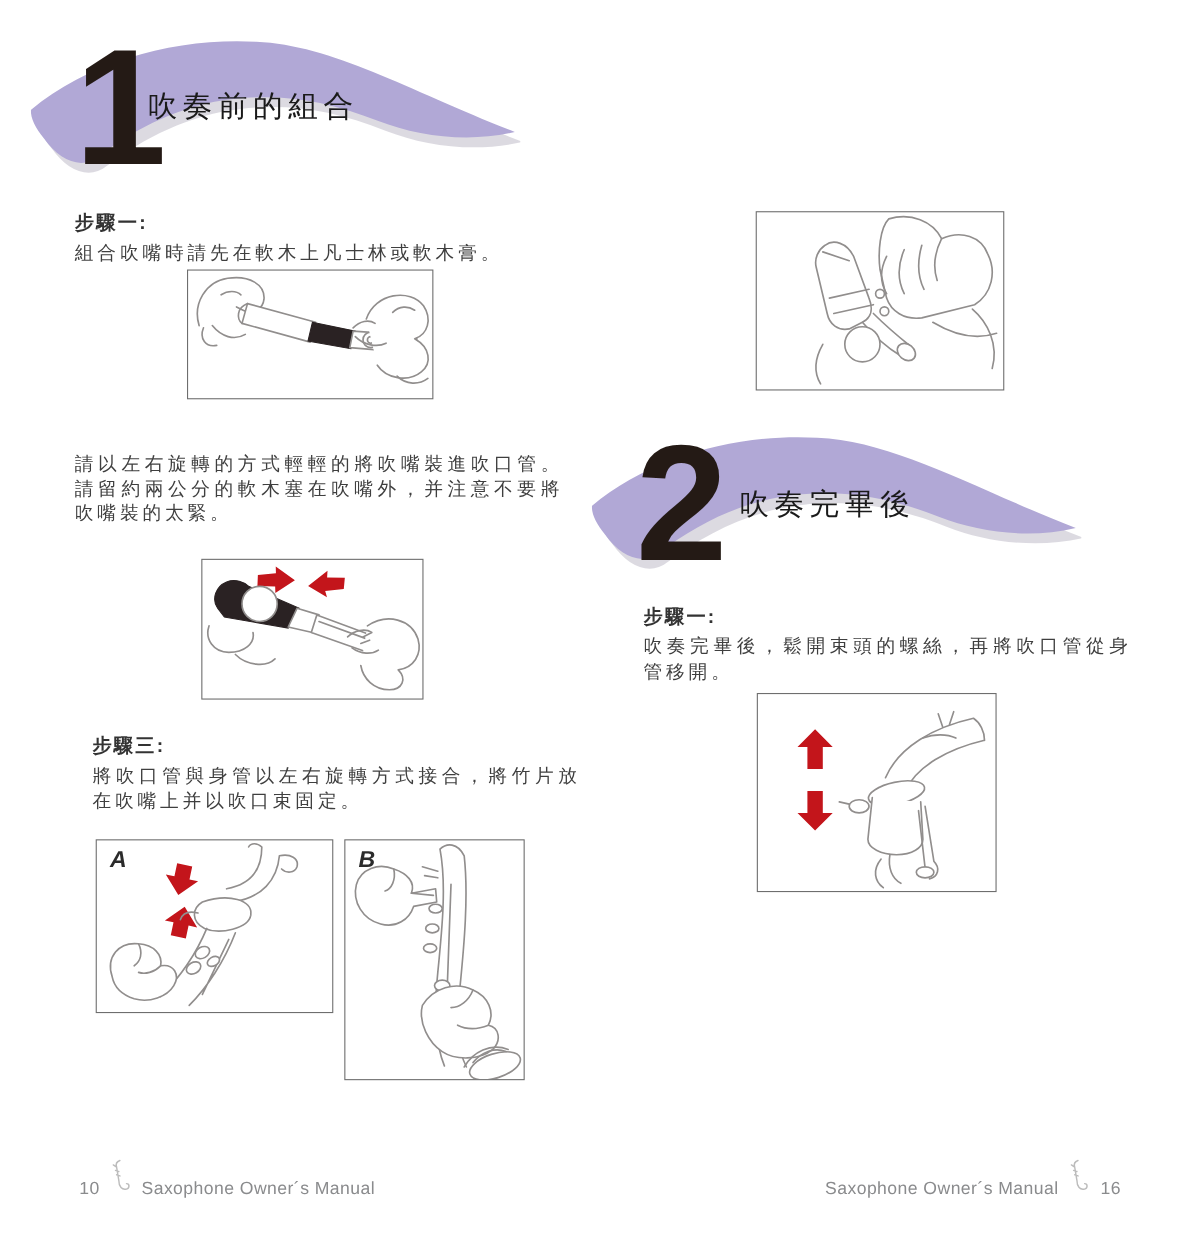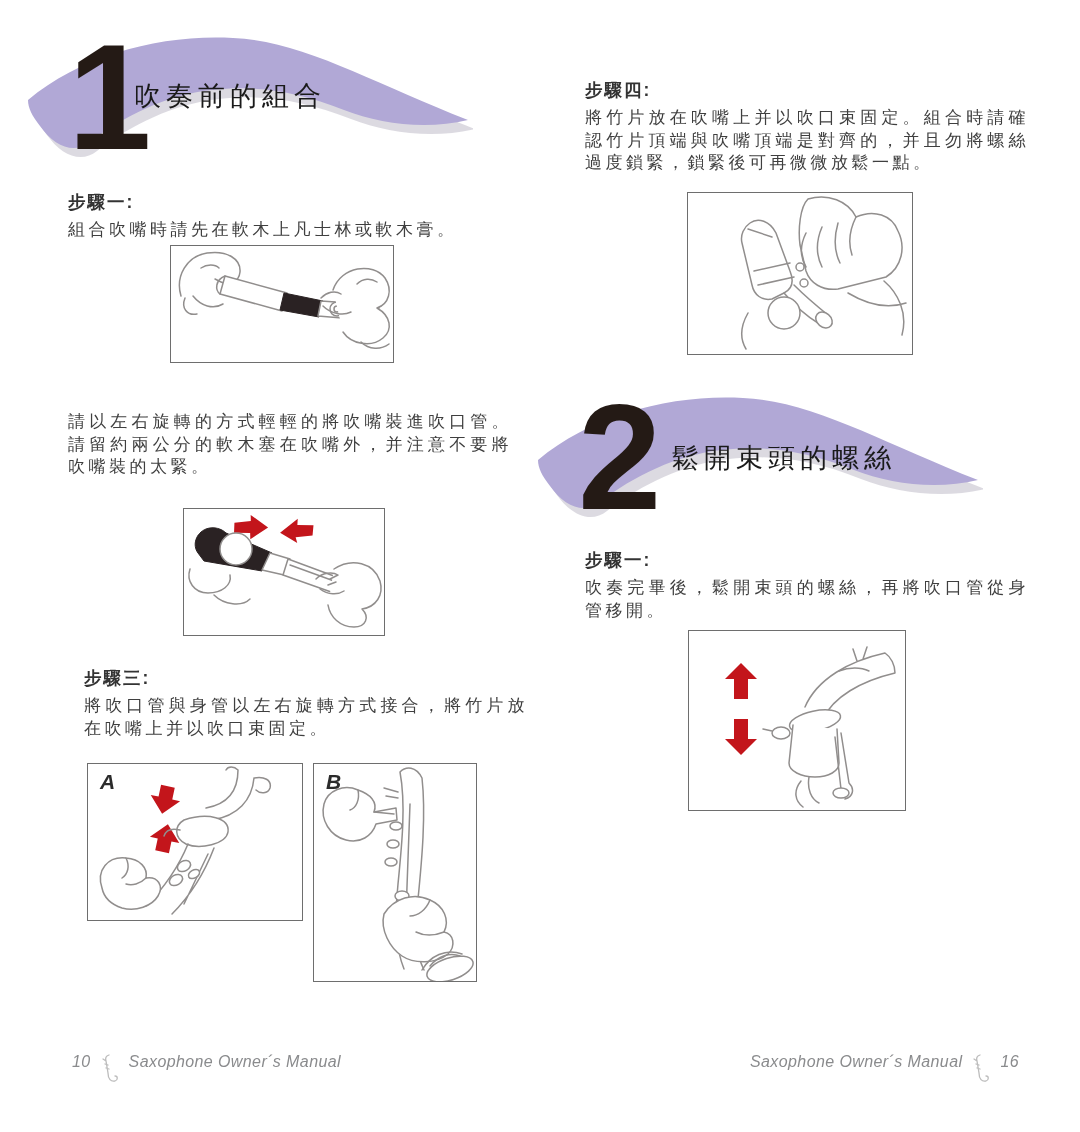--- a/index.html
+++ b/index.html
@@ -24,22 +24,22 @@
   .figbox svg{display:block;}
   .panel-label{position:absolute;left:12px;top:6px;font-size:21px;font-weight:bold;
                font-style:italic;color:#2b2b2b;}
 
   .lineart{stroke:#918e8d;stroke-width:1.5;fill:none;stroke-linecap:round;stroke-linejoin:round;}
   .lineart-f{stroke:#918e8d;stroke-width:1.5;fill:#ffffff;stroke-linecap:round;stroke-linejoin:round;}
   .darkfill{fill:#2a2223;stroke:#2a2223;}
   .redarrow{fill:#c3151b;stroke:none;}
 
   
-  .footer{position:absolute;display:flex;align-items:flex-start;gap:9px;color:#8a8b8d;
-          font-size:16px;letter-spacing:0.4px;font-style:italic;}
+  .footer{position:absolute;display:flex;align-items:flex-end;gap:9px;color:#8a8b8d;
+          font-size:16px;letter-spacing:0.4px;}
   .footer .pnum{font-size:16px;}
 </style>
 </head>
 <body>
 
 <div class="page">
 
   <div class="sec-header" style="left:28px;top:28px;">
     <svg class="swoosh" width="445" height="155" viewBox="0 0 445 155">
       <path d="M0,72 C55,26 135,6 205,10 C275,13 345,55 440,92 C398,102 352,96 316,82 C268,63 228,57 184,62 C138,67 96,88 62,114 C46,127 26,118 12,98 C4,88 0,80 0,72 Z" transform="translate(7,9)" fill="#d6d4dc" opacity="0.85"></path>
@@ -125,24 +125,20 @@
       <ellipse class="lineart-f" cx="86" cy="150" rx="7" ry="5"></ellipse>
       <path class="lineart-f" d="M10,40 C14,26 30,20 44,26 C56,30 64,38 60,48 L82,44 L83,56 L62,60 C58,72 46,80 32,76 C16,72 6,56 10,40 Z"></path>
       <path class="lineart" d="M60,48 L80,50 M44,26 C46,36 42,44 36,46"></path>
       <path class="lineart-f" d="M70,150 C80,134 100,128 116,136 C130,142 136,156 130,168 C140,170 142,182 134,190 C122,200 100,200 88,192 C76,184 66,166 70,150 Z"></path>
       <path class="lineart" d="M116,136 C112,146 104,152 96,152 M130,168 C120,172 110,172 102,168"></path>
       <path class="lineart" d="M108,206 C116,192 132,184 148,190 M116,202 C124,192 136,188 146,192"></path>
       <ellipse class="lineart" cx="136" cy="205" rx="24" ry="11" transform="rotate(-18 136 205)"></ellipse>
     </svg>
   </div>
 
-  <div class="step" style="left:585px;top:78px;">
-    <h4>步驟四:</h4>
-    <p>將竹片放在吹嘴上并以吹口束固定。組合時請確認竹片頂端與吹嘴頂端是對齊的，并且勿將螺絲過度鎖緊，鎖緊後可再微微放鬆一點。</p>
-  </div>
 
   <div class="figbox" style="left:687px;top:192px;width:226px;height:163px;">
     <svg width="224" height="161" viewBox="0 0 224 161">
       <path class="lineart-f" d="M62,30 C56,34 52,42 54,50 L64,92 C66,102 74,108 84,106 L96,100 C104,96 106,88 102,78 L88,40 C82,28 70,24 62,30 Z"></path>
       <path class="lineart" d="M60,36 L84,44 M66,78 L102,70 M70,92 L106,84"></path>
       <circle class="lineart-f" cx="112" cy="74" r="4"></circle>
       <circle class="lineart-f" cx="116" cy="90" r="4"></circle>
       <path class="lineart" d="M96,100 C108,114 120,124 130,130 M106,92 C118,104 130,114 140,122"></path>
       <ellipse class="lineart-f" cx="136" cy="127" rx="9" ry="7" transform="rotate(40 136 127)"></ellipse>
       <path class="lineart-f" d="M120,6 C140,0 160,8 168,24 C186,16 204,22 210,38 C218,54 214,74 198,84 L150,96 C134,98 122,90 118,78 L112,52 C110,36 112,14 120,6 Z"></path>
@@ -151,21 +147,21 @@
       <path class="lineart" d="M160,100 C180,112 200,116 218,110 M196,88 C210,100 220,120 214,142 M60,120 C52,134 52,146 58,156"></path>
     </svg>
   </div>
 
   <div class="sec-header" style="left:538px;top:388px;">
     <svg class="swoosh" width="445" height="155" viewBox="0 0 445 155">
       <path d="M0,72 C55,26 135,6 205,10 C275,13 345,55 440,92 C398,102 352,96 316,82 C268,63 228,57 184,62 C138,67 96,88 62,114 C46,127 26,118 12,98 C4,88 0,80 0,72 Z" transform="translate(7,9)" fill="#d6d4dc" opacity="0.85"></path>
       <path d="M0,72 C55,26 135,6 205,10 C275,13 345,55 440,92 C398,102 352,96 316,82 C268,63 228,57 184,62 C138,67 96,88 62,114 C46,127 26,118 12,98 C4,88 0,80 0,72 Z" fill="#b1a8d6"></path>
     </svg>
     <span class="big-digit">2</span>
-    <span class="sec-title" style="left:134px;top:52px;">鬆開束頭的螺絲</span>
+    <span class="sec-title" style="left:134px;top:52px;">吹奏完畢後</span>
   </div>
 
   <div class="step" style="left:585px;top:548px;">
     <h4>步驟一:</h4>
     <p>吹奏完畢後，鬆開束頭的螺絲，再將吹口管從身管移開。</p>
   </div>
 
   <div class="figbox" style="left:688px;top:630px;width:218px;height:181px;">
     <svg width="216" height="179" viewBox="0 0 216 179">
       <g>

